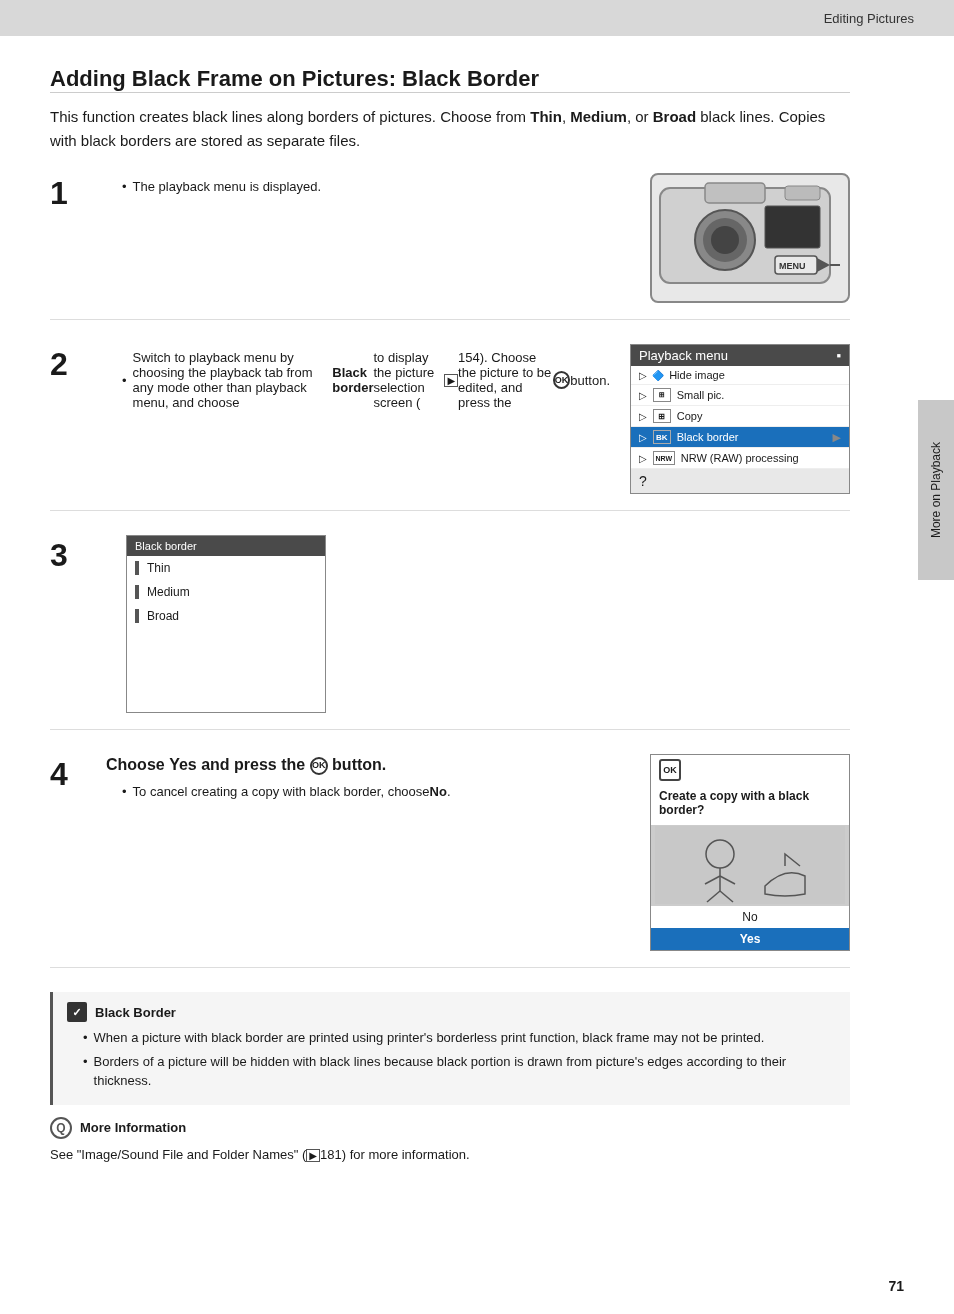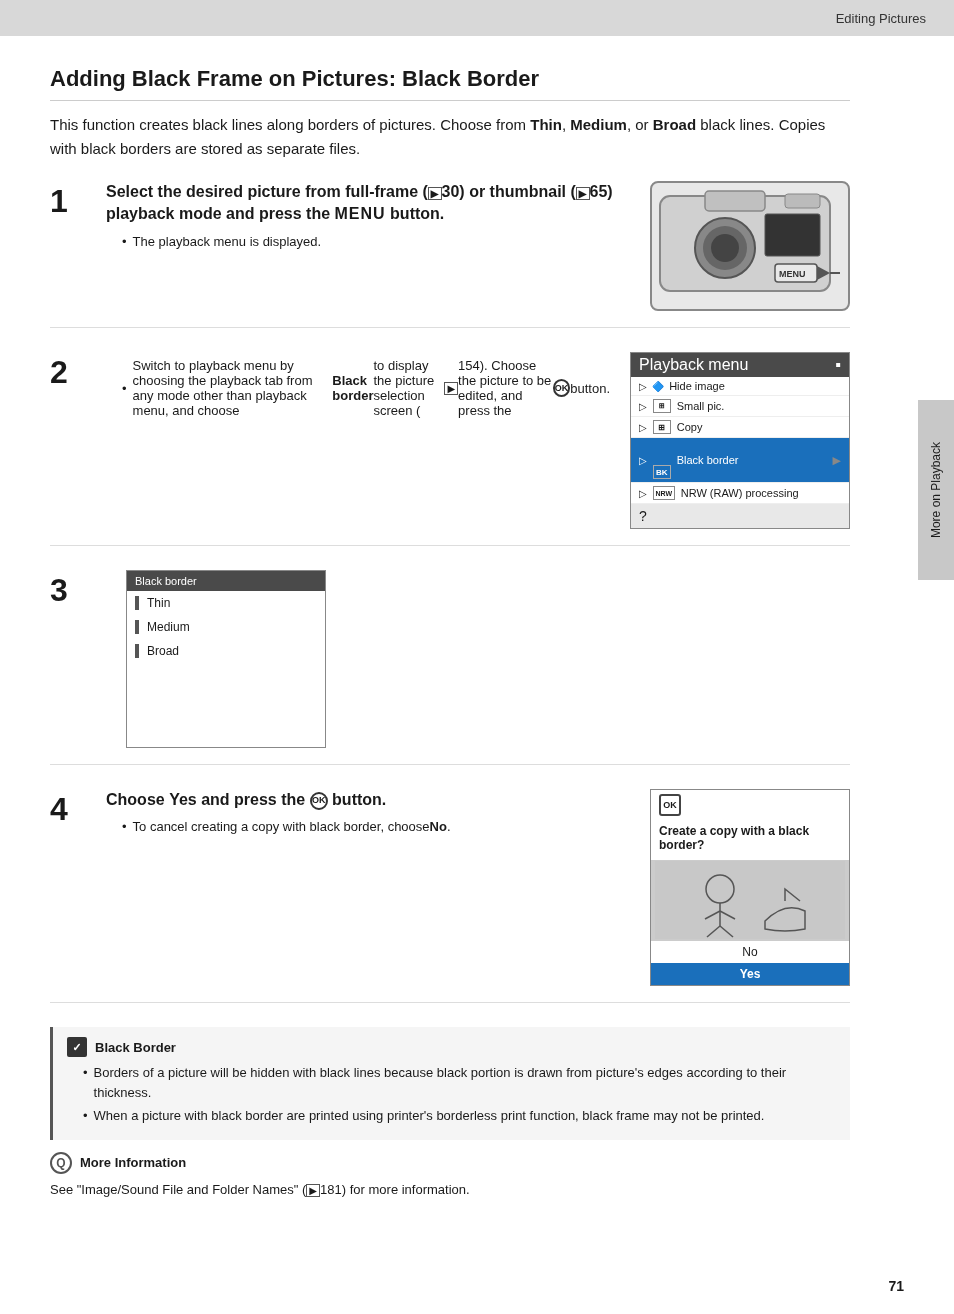--- a/index.html
+++ b/index.html
@@ -11,36 +11,35 @@
       width: 954px;
       min-height: 1314px;
       position: relative;
     }
     .top-bar {
       background: #d8d8d8;
       height: 36px;
       display: flex;
       align-items: center;
       justify-content: flex-end;
-      padding-right: 28px;
+      padding-right: 40px;
     }
     .top-bar-title {
       font-size: 13px;
       color: #333;
     }
     .main-content {
       padding: 30px 50px 30px 50px;
       max-width: 900px;
     }
     .page-title {
       font-size: 22px;
       font-weight: bold;
       margin-bottom: 12px;
       border-bottom: 1px solid #ccc;
-      padding-bottom: 8px;
     }
     .intro-text {
       font-size: 15px;
       line-height: 1.6;
       margin-bottom: 20px;
     }
     .bold { font-weight: bold; }
     .step-section {
       display: flex;
       margin-bottom: 24px;
@@ -101,21 +100,21 @@
     .playback-menu-box {
       width: 220px;
       border: 1px solid #888;
       background: #fff;
       font-size: 12px;
     }
     .playback-menu-header {
       background: #4a4a4a;
       color: #fff;
       padding: 3px 8px;
-      font-size: 16px;
+      font-size: 13px;
       display: flex;
       align-items: center;
       justify-content: space-between;
     }
     .playback-menu-item {
       display: flex;
       align-items: center;
       padding: 3px 8px;
       border-bottom: 1px solid #eee;
       font-size: 11px;
@@ -330,25 +329,20 @@
 
   <h1 class="page-title">Adding Black Frame on Pictures: Black Border</h1>
 
   <p class="intro-text">
     <span>This function creates black lines along borders of pictures. Choose from </span><span class="bold">Thin</span><span>, </span><span class="bold">Medium</span><span>, or </span><span class="bold">Broad</span><span> black lines. Copies with black borders are stored as separate files.</span>
   </p>
 
   <div class="step-section">
     <div class="step-number">1</div>
     <div class="step-content">
-      <div class="step-title">
-        Select the desired picture from full-frame
-        (<span style="font-size:10px;border:1px solid #555;padding:0 2px;">▶</span>30) or thumbnail (<span style="font-size:10px;border:1px solid #555;padding:0 2px;">▶</span>65) playback mode
-        and press the <span class="menu-text">MENU</span> button.
-      </div>
       <div class="step-bullet">
         <span>The playback menu is displayed.</span>
       </div>
     </div>
     <div class="step-image">
       <div class="camera-box">
 
         <svg width="190" height="120" viewBox="0 0 190 120">
 
           <rect x="5" y="10" width="170" height="95" rx="10" fill="#d0d0d0" stroke="#888" stroke-width="2"></rect>
@@ -397,21 +391,21 @@
           <div class="menu-icon-box" style="font-size:7px;">⊞</div>
           <span>Small pic.</span>
         </div>
         <div class="playback-menu-item">
           <span style="margin-right:6px;font-size:10px;">▷</span>
           <div class="menu-icon-box">⊞</div>
           <span>Copy</span>
         </div>
         <div class="playback-menu-item selected">
           <span style="margin-right:6px;font-size:10px;">▷</span>
-          <div class="menu-icon-box" style="border-color:#aaa;color:#fff;margin-top:24px;">BK</div>
+          <div class="menu-icon-box" style="border-color:#aaa;color:#fff;">BK</div>
           <span>Black border</span>
           <span class="menu-arrow">▶</span>
         </div>
         <div class="playback-menu-item">
           <span style="margin-right:6px;font-size:10px;">▷</span>
           <div class="menu-icon-box" style="font-size:7px;width:22px;">NRW</div>
           <span>NRW (RAW) processing</span>
         </div>
         <div style="padding:4px 8px;background:#e8e8e8;">
           <span style="font-size:14px;">?</span>
@@ -487,24 +481,24 @@
       </div>
     </div>
   </div>
 
   <div class="note-section">
     <div class="note-title">
       <div class="note-icon">✓</div>
       <span>Black Border</span>
     </div>
     <div class="note-bullet">
+      <span>When a picture with black border are printed using printer's borderless print function, black frame may not be printed.</span>
+    </div>
+    <div class="note-bullet">
       <span>Borders of a picture will be hidden with black lines because black portion is drawn from picture's edges according to their thickness.</span>
-    </div>
-    <div class="note-bullet">
-      <span>When a picture with black border are printed using printer's borderless print function, black frame may not be printed.</span>
     </div>
   </div>
 
   <div style="margin-top:12px;">
     <div class="note-title">
       <div class="info-icon">Q</div>
       <span class="bold">More Information</span>
     </div>
     <p style="font-size:13px;margin-top:6px;line-height:1.5;">
       <span>See "Image/Sound File and Folder Names" (</span><span><span style="font-size:10px;border:1px solid #555;padding:0 2px;">▶</span>181</span><span>) for more information.</span>

